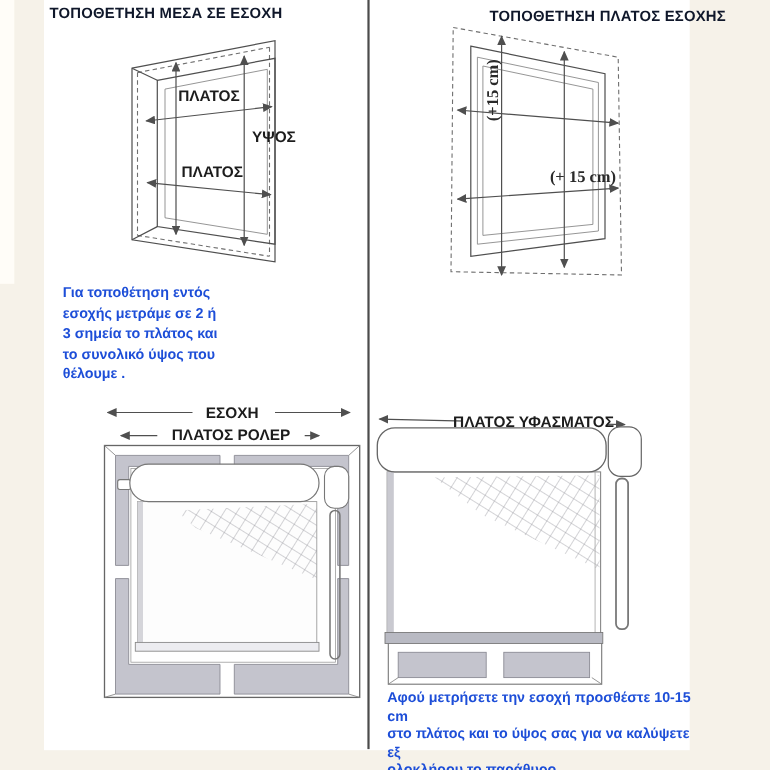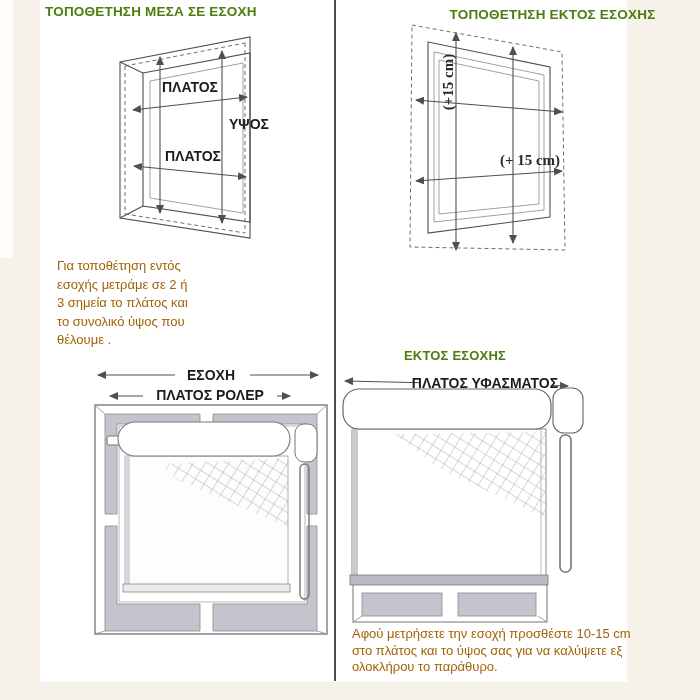--- a/index.html
+++ b/index.html
@@ -1,22 +1,22 @@
 <!DOCTYPE html>
 <html><head>
 <meta charset="utf-8">
 <style>
   html,body{margin:0;padding:0;}
   body{font-family:"Liberation Sans",sans-serif;}
   .stage{position:relative;width:700px;height:700px;background:#f6f2e9;overflow:hidden;}
   .sliver{position:absolute;left:0;top:0;width:13px;height:258px;background:#fffdf8;}
   .content{position:absolute;left:40px;top:0;width:587px;height:682px;background:#ffffff;}
   .divider{position:absolute;left:334px;top:0;width:2px;height:681px;background:#4b4b4b;}
-  .title{position:absolute;font-size:13.5px;font-weight:bold;color:#4d7c0f;letter-spacing:.2px;}
-  .note{position:absolute;font-size:13px;font-weight:normal;color:#a16207;white-space:pre-line;}
+  .title{position:absolute;font-size:13.5px;font-weight:bold;color:#0f172a;letter-spacing:.2px;}
+  .note{position:absolute;font-size:13px;font-weight:bold;color:#1d4ed8;white-space:pre-line;}
   .t-a{left:45px;top:4px;}
   .t-b{left:430px;top:7px;width:245px;text-align:center;}
   .t-d{left:380px;top:348px;width:150px;text-align:center;font-size:13px;}
   .n-left{left:57px;top:257px;width:190px;line-height:18.5px;}
   .n-right{left:428px;top:261px;width:235px;line-height:17px;}
   .n-bottom{left:352px;top:626px;width:290px;line-height:16.5px;}
   svg{position:absolute;overflow:visible;}
   .svg-a{left:40px;top:0;}
   .svg-b{left:340px;top:0;}
   .svg-c{left:50px;top:352px;}
@@ -46,22 +46,21 @@
         <path d="M0,0 H10 M0,0 V10" stroke="#9a9aa2" stroke-width="0.8" fill="none"></path>
       </pattern>
     </defs>
   </svg>
 
   <div class="sliver"></div>
   <div class="content"></div>
   <div class="divider"></div>
 
   <div class="title t-a">ΤΟΠΟΘΕΤΗΣΗ ΜΕΣΑ ΣΕ ΕΣΟΧΗ</div>
-  <div class="title t-b">ΤΟΠΟΘΕΤΗΣΗ ΕΚΤΟΣ ΕΣΟΧΗΣ</div>
-  <div class="title t-d">ΕΚΤΟΣ ΕΣΟΧΗΣ</div>
+  <div class="title t-b">ΤΟΠΟΘΕΤΗΣΗ ΠΛΑΤΟΣ ΕΣΟΧΗΣ</div>
 
   <div class="note n-left">Για τοποθέτηση εντός
 εσοχής μετράμε σε 2 ή
 3 σημεία το πλάτος και
 το συνολικό ύψος που
 θέλουμε .</div>
   <div class="note n-bottom">Αφού μετρήσετε την εσοχή προσθέστε 10-15 cm
 στο πλάτος και το ύψος σας για να καλύψετε εξ
 ολοκλήρου το παράθυρο.</div>
 

